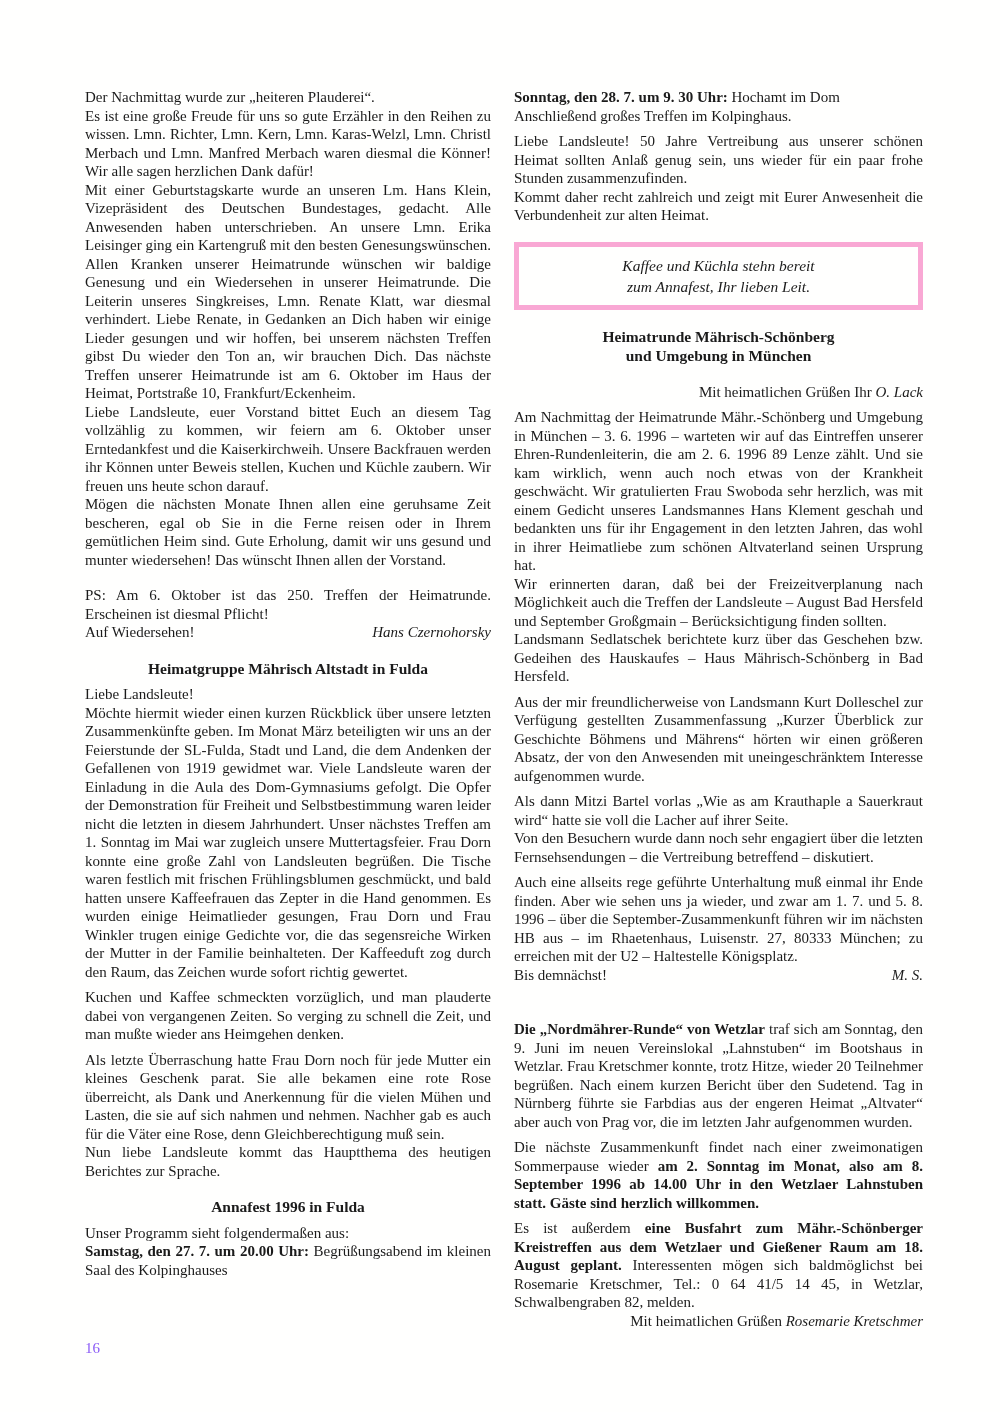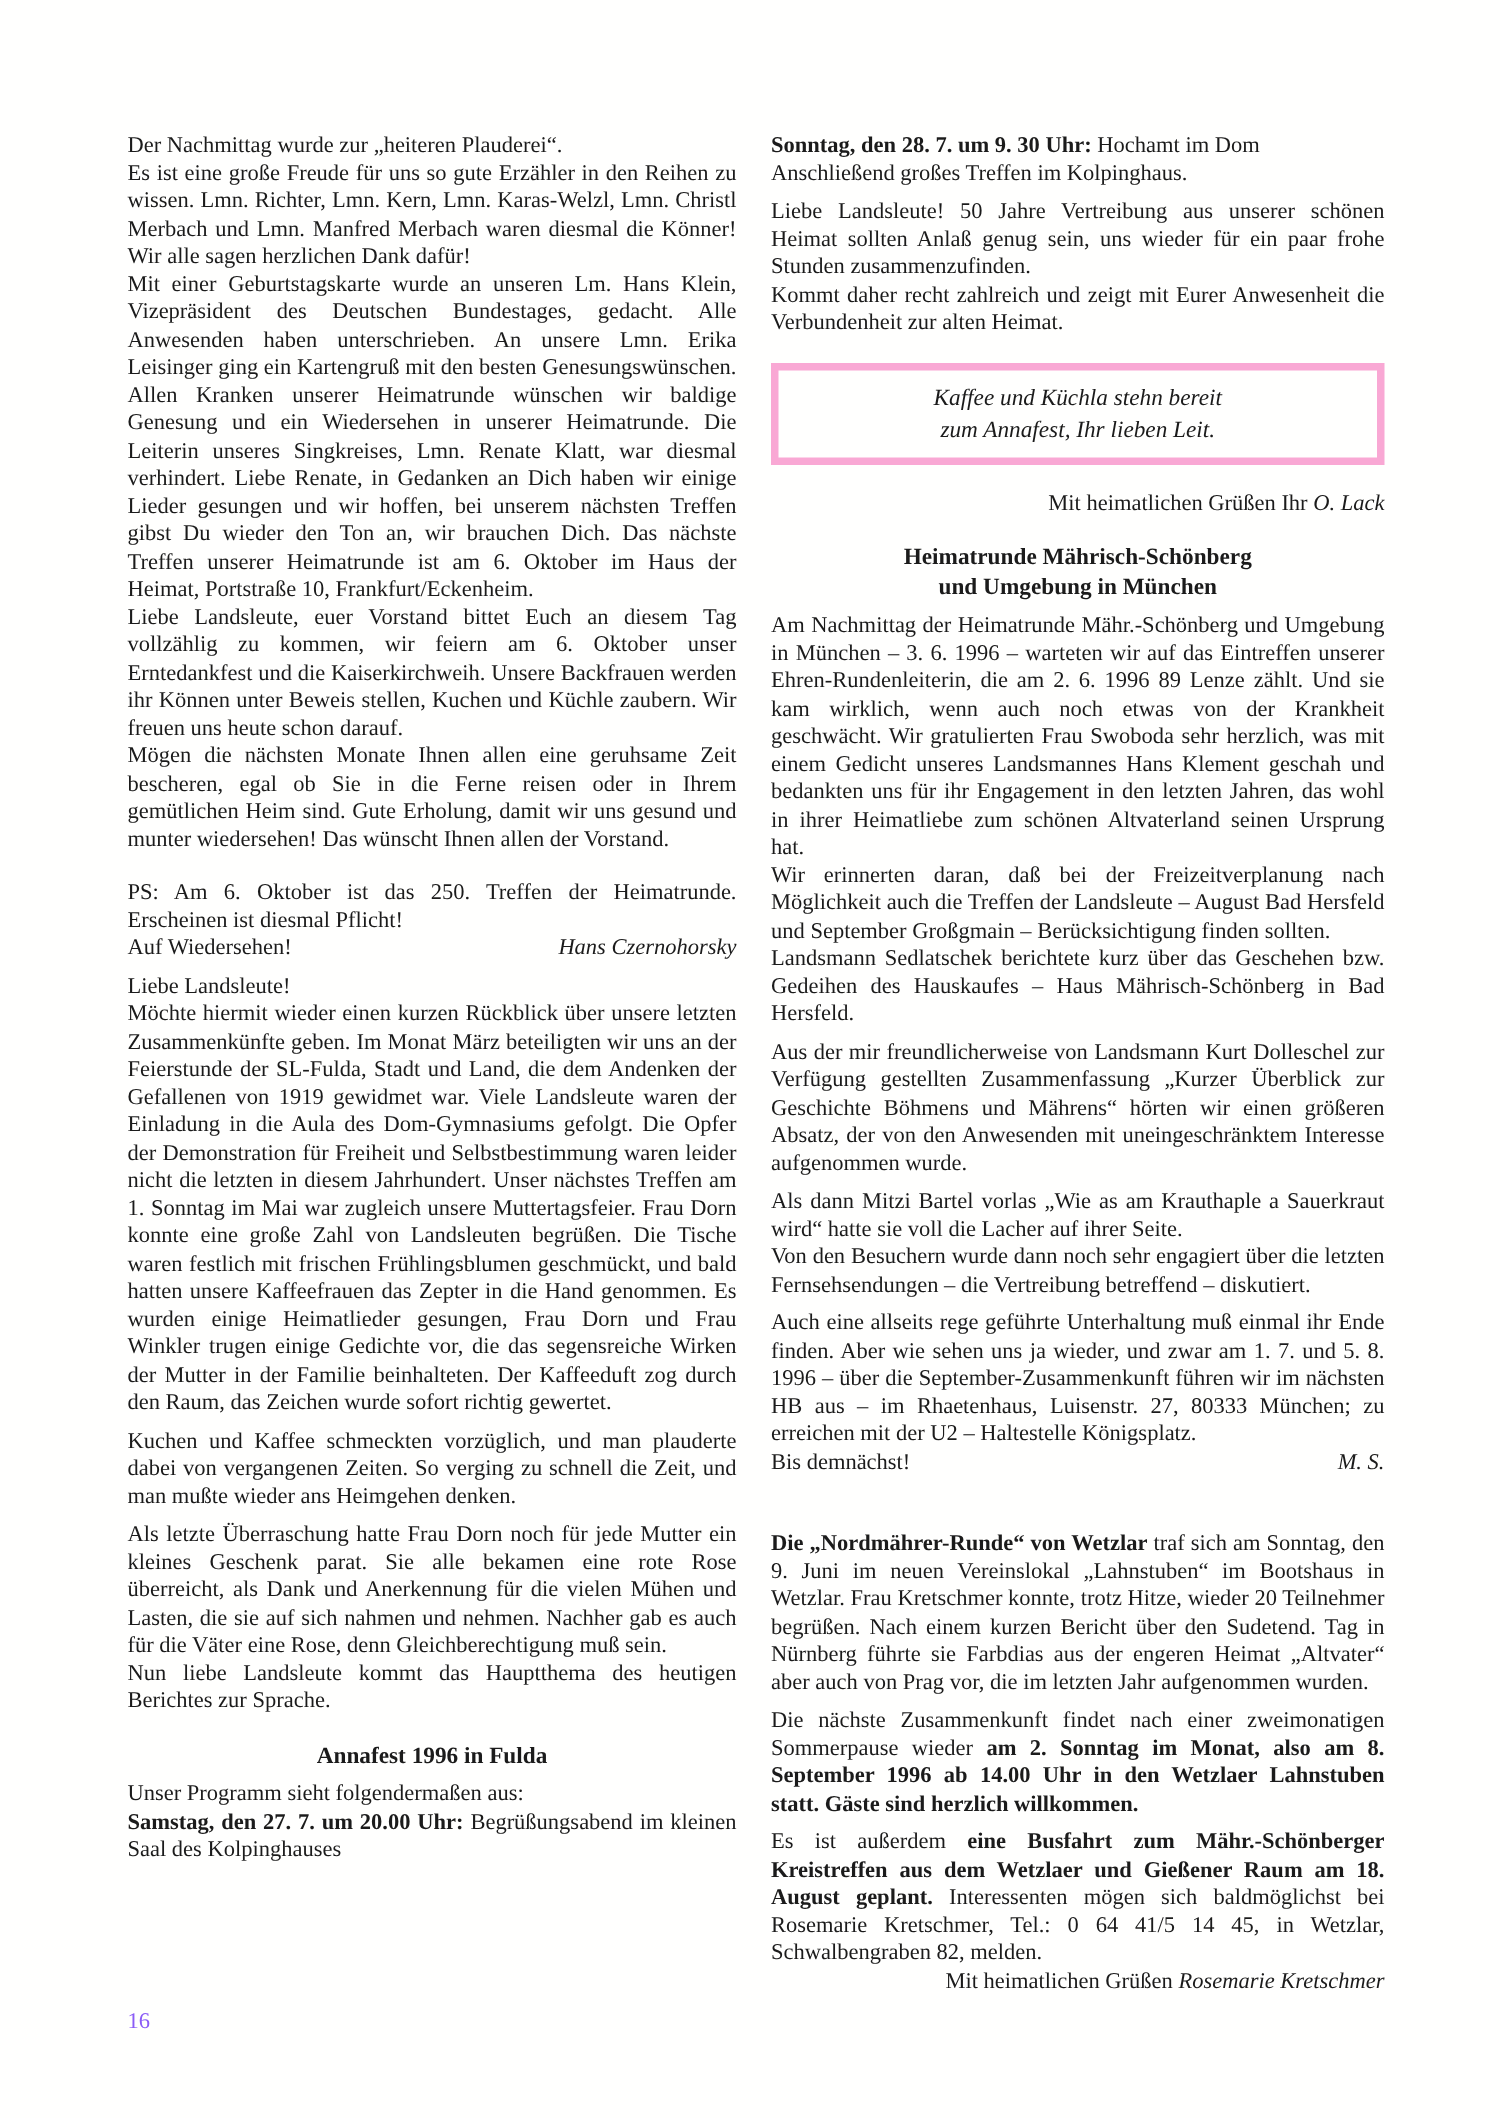--- a/index.html
+++ b/index.html
@@ -39,45 +39,48 @@
       <div class=" para"><span>Der Nachmittag wurde zur „heiteren Plauderei“.</span></div>
       <div class=" para"><span>Es ist eine große Freude für uns so gute Erzähler in den Reihen zu wissen. Lmn. Richter, Lmn. Kern, Lmn. Karas-Welzl, Lmn. Christl Merbach und Lmn. Manfred Merbach waren diesmal die Könner! Wir alle sagen herzlichen Dank dafür!</span></div>
       <div class=" para"><span>Mit einer Geburtstagskarte wurde an unseren Lm. Hans Klein, Vizepräsident des Deutschen Bundestages, gedacht. Alle Anwesenden haben unterschrieben. An unsere Lmn. Erika Leisinger ging ein Kartengruß mit den besten Genesungswünschen. Allen Kranken unserer Heimatrunde wünschen wir baldige Genesung und ein Wiedersehen in unserer Heimatrunde. Die Leiterin unseres Singkreises, Lmn. Renate Klatt, war diesmal verhindert. Liebe Renate, in Gedanken an Dich haben wir einige Lieder gesungen und wir hoffen, bei unserem nächsten Treffen gibst Du wieder den Ton an, wir brauchen Dich. Das nächste Treffen unserer Heimatrunde ist am 6. Oktober im Haus der Heimat, Portstraße 10, Frankfurt/Eckenheim.</span></div>
       <div class=" para"><span>Liebe Landsleute, euer Vorstand bittet Euch an diesem Tag vollzählig zu kommen, wir feiern am 6. Oktober unser Erntedankfest und die Kaiserkirchweih. Unsere Backfrauen werden ihr Können unter Beweis stellen, Kuchen und Küchle zaubern. Wir freuen uns heute schon darauf.</span></div>
       <div class=" para"><span>Mögen die nächsten Monate Ihnen allen eine geruhsame Zeit bescheren, egal ob Sie in die Ferne reisen oder in Ihrem gemütlichen Heim sind. Gute Erholung, damit wir uns gesund und munter wiedersehen! Das wünscht Ihnen allen der Vorstand.</span></div>
       <div class="gap-m para"><span>PS: Am 6. Oktober ist das 250. Treffen der Heimatrunde. Erscheinen ist diesmal Pflicht!</span></div>
       <div class=" sig-row">
         <span><span>Auf Wiedersehen!</span></span>
         <span><span class="i">Hans Czernohorsky</span></span>
       </div>
+      <div class="gap-m heading">
+        <div>Heimatgruppe Mährisch Altstadt in Fulda</div>
+      </div>
       <div class="gap-s para"><span>Liebe Landsleute!</span></div>
       <div class=" para"><span>Möchte hiermit wieder einen kurzen Rückblick über unsere letzten Zusammenkünfte geben. Im Monat März beteiligten wir uns an der Feierstunde der SL-Fulda, Stadt und Land, die dem Andenken der Gefallenen von 1919 gewidmet war. Viele Landsleute waren der Einladung in die Aula des Dom-Gymnasiums gefolgt. Die Opfer der Demonstration für Freiheit und Selbstbestimmung waren leider nicht die letzten in diesem Jahrhundert. Unser nächstes Treffen am 1. Sonntag im Mai war zugleich unsere Muttertagsfeier. Frau Dorn konnte eine große Zahl von Landsleuten begrüßen. Die Tische waren festlich mit frischen Frühlingsblumen geschmückt, und bald hatten unsere Kaffeefrauen das Zepter in die Hand genommen. Es wurden einige Heimatlieder gesungen, Frau Dorn und Frau Winkler trugen einige Gedichte vor, die das segensreiche Wirken der Mutter in der Familie beinhalteten. Der Kaffeeduft zog durch den Raum, das Zeichen wurde sofort richtig gewertet.</span></div>
       <div class="gap-s para"><span>Kuchen und Kaffee schmeckten vorzüglich, und man plauderte dabei von vergangenen Zeiten. So verging zu schnell die Zeit, und man mußte wieder ans Heimgehen denken.</span></div>
       <div class="gap-s para"><span>Als letzte Überraschung hatte Frau Dorn noch für jede Mutter ein kleines Geschenk parat. Sie alle bekamen eine rote Rose überreicht, als Dank und Anerkennung für die vielen Mühen und Lasten, die sie auf sich nahmen und nehmen. Nachher gab es auch für die Väter eine Rose, denn Gleichberechtigung muß sein.</span></div>
       <div class=" para"><span>Nun liebe Landsleute kommt das Hauptthema des heutigen Berichtes zur Sprache.</span></div>
       <div class="gap-m heading">
         <div>Annafest 1996 in Fulda</div>
       </div>
       <div class="gap-s para"><span>Unser Programm sieht folgendermaßen aus:</span></div>
       <div class=" para"><span class="b">Samstag, den 27. 7. um 20.00 Uhr:</span><span> Begrüßungsabend im kleinen Saal des Kolpinghauses</span></div>
     </div>
   <div class="col col-right">
       <div class=" para"><span class="b">Sonntag, den 28. 7. um 9. 30 Uhr:</span><span> Hochamt im Dom</span></div>
       <div class=" para"><span>Anschließend großes Treffen im Kolpinghaus.</span></div>
       <div class="gap-s para"><span>Liebe Landsleute! 50 Jahre Vertreibung aus unserer schönen Heimat sollten Anlaß genug sein, uns wieder für ein paar frohe Stunden zusammenzufinden.</span></div>
       <div class=" para"><span>Kommt daher recht zahlreich und zeigt mit Eurer Anwesenheit die Verbundenheit zur alten Heimat.</span></div>
       <div class="gap-m quote-box">
         <div>Kaffee und Küchla stehn bereit</div>
         <div>zum Annafest, Ihr lieben Leit.</div>
       </div>
-      <div class="gap-m right-line"><span>Mit heimatlichen Grüßen Ihr </span><span class="i">O. Lack</span></div>
       <div class="gap-m heading">
         <div>Heimatrunde Mährisch-Schönberg</div>
         <div>und Umgebung in München</div>
       </div>
+      <div class="gap-m right-line"><span>Mit heimatlichen Grüßen Ihr </span><span class="i">O. Lack</span></div>
       <div class="gap-s para"><span>Am Nachmittag der Heimatrunde Mähr.-Schönberg und Umgebung in München – 3. 6. 1996 – warteten wir auf das Eintreffen unserer Ehren-Rundenleiterin, die am 2. 6. 1996 89 Lenze zählt. Und sie kam wirklich, wenn auch noch etwas von der Krankheit geschwächt. Wir gratulierten Frau Swoboda sehr herzlich, was mit einem Gedicht unseres Landsmannes Hans Klement geschah und bedankten uns für ihr Engagement in den letzten Jahren, das wohl in ihrer Heimatliebe zum schönen Altvaterland seinen Ursprung hat.</span></div>
       <div class=" para"><span>Wir erinnerten daran, daß bei der Freizeitverplanung nach Möglichkeit auch die Treffen der Landsleute – August Bad Hersfeld und September Großgmain – Berücksichtigung finden sollten.</span></div>
       <div class=" para"><span>Landsmann Sedlatschek berichtete kurz über das Geschehen bzw. Gedeihen des Hauskaufes – Haus Mährisch-Schönberg in Bad Hersfeld.</span></div>
       <div class="gap-s para"><span>Aus der mir freundlicherweise von Landsmann Kurt Dolleschel zur Verfügung gestellten Zusammenfassung „Kurzer Überblick zur Geschichte Böhmens und Mährens“ hörten wir einen größeren Absatz, der von den Anwesenden mit uneingeschränktem Interesse aufgenommen wurde.</span></div>
       <div class="gap-s para"><span>Als dann Mitzi Bartel vorlas „Wie as am Krauthaple a Sauerkraut wird“ hatte sie voll die Lacher auf ihrer Seite.</span></div>
       <div class=" para"><span>Von den Besuchern wurde dann noch sehr engagiert über die letzten Fernsehsendungen – die Vertreibung betreffend – diskutiert.</span></div>
       <div class="gap-s para"><span>Auch eine allseits rege geführte Unterhaltung muß einmal ihr Ende finden. Aber wie sehen uns ja wieder, und zwar am 1. 7. und 5. 8. 1996 – über die September-Zusammenkunft führen wir im nächsten HB aus – im Rhaetenhaus, Luisenstr. 27, 80333 München; zu erreichen mit der U2 – Haltestelle Königsplatz.</span></div>
       <div class=" sig-row">
         <span><span>Bis demnächst!</span></span>
         <span><span class="i">M. S.</span></span>

